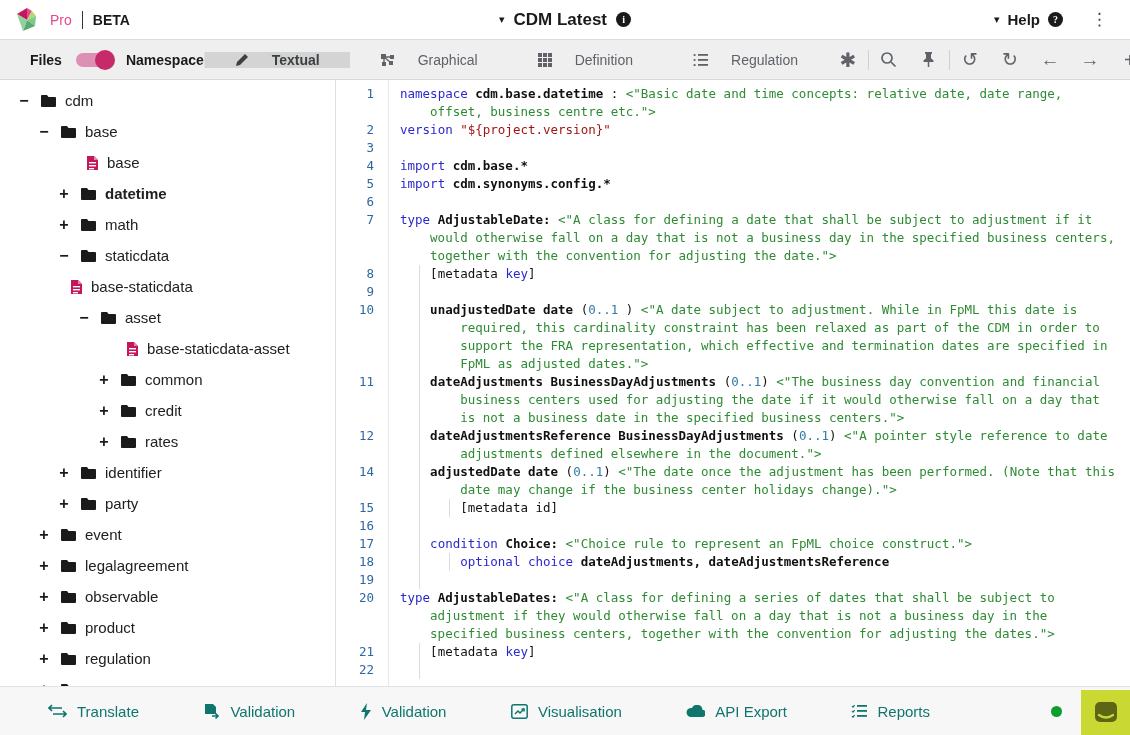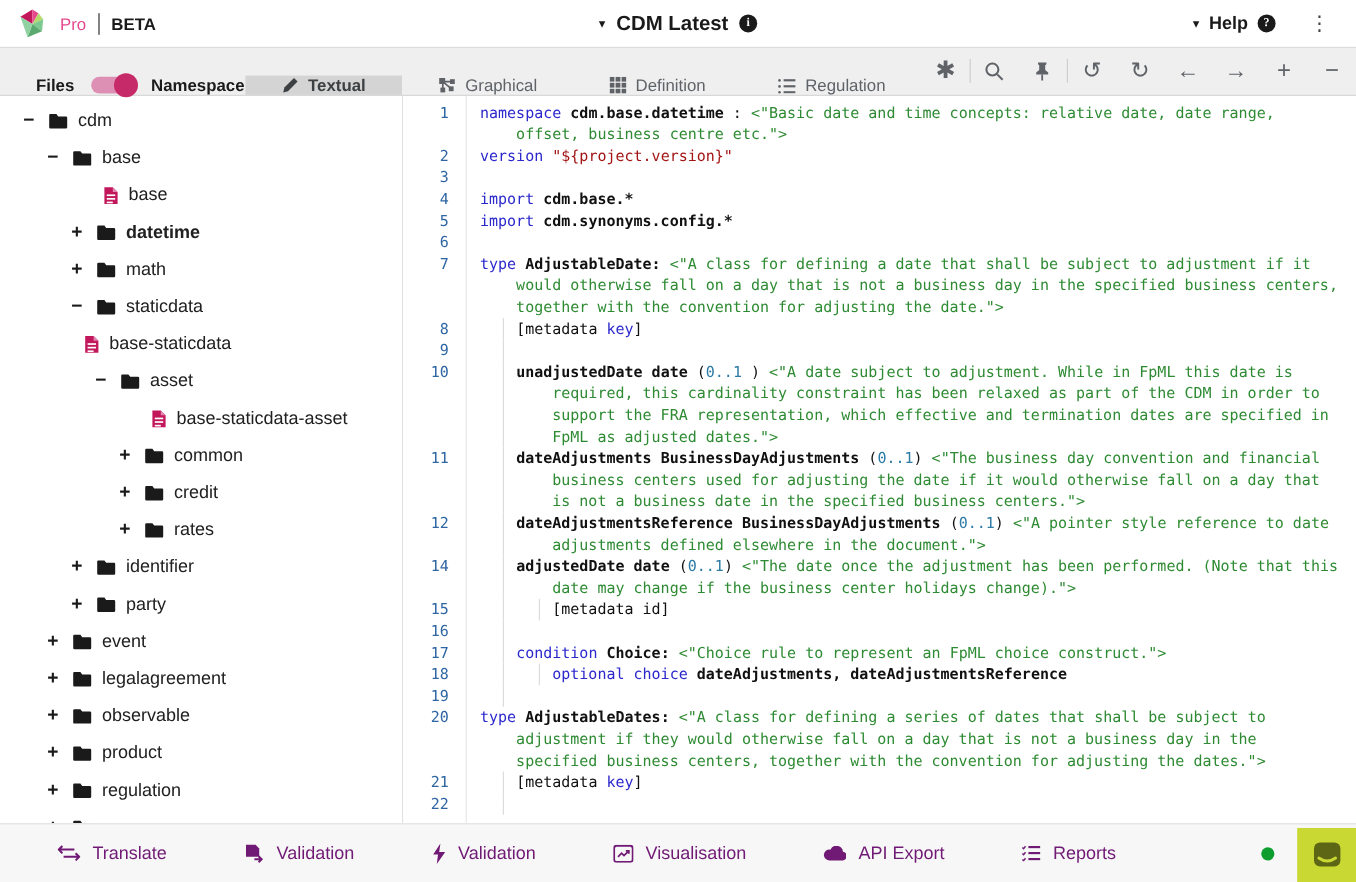--- a/index.html
+++ b/index.html
@@ -20,29 +20,29 @@
   .tb-title { font-size:17px; font-weight:700; color:#1a1a1a; }
   .circle-ic { width:15px; height:15px; border-radius:50%; background:#1a1a1a; color:#fff;
                font-size:10px; font-weight:700; display:inline-flex; align-items:center;
                justify-content:center; font-family:"Liberation Serif", serif; }
   .tb-right { margin-left:auto; display:flex; align-items:center; gap:8px; padding-right:16px; z-index:2; }
   .help-label { font-size:15px; font-weight:700; color:#1a1a1a; }
   .kebab { font-size:17px; color:#444; padding:0 6px; margin-left:14px; letter-spacing:0; }
 
   
   .toolbar { height:40px; background:#efefef; border-bottom:1px solid #d8d8d8;
-             display:flex; align-items:flex-end; }
+             display:flex; align-items:center; }
   .toggle-zone { width:336px; display:flex; align-items:center; gap:14px; padding-left:30px;
                  border-right:1px solid #e0e0e0; }
   .toggle-zone .lbl { font-size:14px; font-weight:700; color:#1a1a1a; }
   .switch { width:36px; height:14px; border-radius:7px; background:#dd8fb4; position:relative; cursor:pointer; }
   .switch .knob { position:absolute; right:-3px; top:-3px; width:20px; height:20px;
                   border-radius:50%; background:#c62a69; }
   .tabs { display:flex; align-items:stretch; }
-  .tab { display:flex; align-items:center; gap:8px; padding:0 30px; font-size:14px;
+  .tab { display:flex; align-items:center; gap:23px; padding:0 30px; font-size:14px;
          color:#5f6368; cursor:pointer; }
   .tab.active { background:#d4d4d4; color:#3c4043; font-weight:700; }
   .tab svg { display:block; }
   .tool-icons { margin-left:auto; display:flex; align-items:center; padding-right:12px; }
   .tool-btn { width:40px; height:40px; display:flex; align-items:center; justify-content:center;
               color:#5f6368; font-size:18px; cursor:pointer; }
   .tool-sep { width:1px; height:20px; background:#cfcfcf; }
 
   
   .main { display:flex; height:606px; }
@@ -66,21 +66,21 @@
   .tk-doc { color:#2e8b33; }
   .tk-str { color:#a31515; }
   .tk-num { color:#2e7ba6; }
 
   
   .bottombar { height:49px; background:#f7f7f7; border-top:1px solid #e2e2e2;
                display:flex; align-items:center; position:relative; }
   .bb-items { display:flex; align-items:center; flex:1; padding:0 60px 0 48px;
               justify-content:space-between; max-width:990px; }
   .bb-item { display:flex; align-items:center; gap:10px; font-size:15px; font-weight:500;
-             color:#701a75; cursor:pointer; }
+             color:#0f766e; cursor:pointer; }
   .bb-item svg { display:block; }
   .status-dot { width:11px; height:11px; border-radius:50%; background:#0d9e2f;
                 position:absolute; right:68px; top:19px; }
   .chat-widget { position:absolute; right:0; bottom:0; width:49px; height:45px;
                  background:#c9d832; display:flex; align-items:center; justify-content:center;
                  cursor:pointer; }
 </style>
 </head>
 <body>
 

